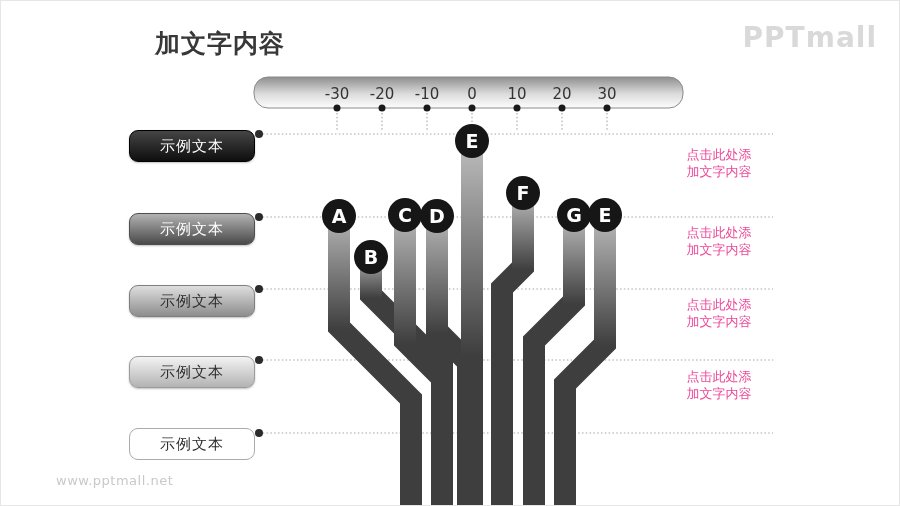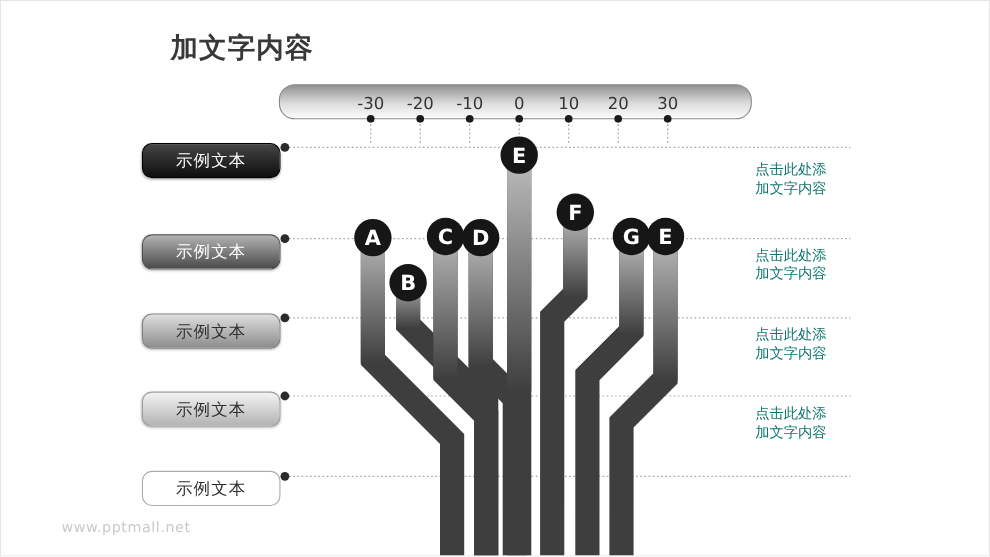--- a/index.html
+++ b/index.html
@@ -28,30 +28,31 @@
     box-shadow:0 1px 2px rgba(0,0,0,0.25);
     margin-top:12px;
   }
   .b1{top:117px;background:linear-gradient(#454545,#0e0e0e);color:#fff;border:1px solid #000;}
   .b2{top:200px;background:linear-gradient(#b2b2b2,#4a4a4a);color:#fff;border:1px solid #4e4e4e;}
   .b3{top:272px;background:linear-gradient(#dedede,#8d8d8d);color:#2e2e2e;border:1px solid #7f7f7f;}
   .b4{top:343px;background:linear-gradient(#f3f3f3,#b3b3b3);color:#2e2e2e;border:1px solid #9c9c9c;}
   .b5{top:415px;background:#ffffff;color:#2e2e2e;border:1px solid #ababab;box-shadow:none;}
   .note{
     position:absolute;left:666px;width:104px;z-index:3;text-align:center;
-    font-size:13px;line-height:17px;color:#0f766e;
+    font-size:13px;line-height:17px;color:#ec4899;
   }
   .n1{top:145px;} .n2{top:223px;} .n3{top:295px;} .n4{top:367px;}
 </style>
 </head>
 <body>
 
 <div id="slide">
 
   <div class="title">加文字内容</div>
+  <div class="logo">PPTmall</div>
   <a class="footer">www.pptmall.net</a>
 
   <svg id="diagram-svg" width="898" height="504" viewBox="0 0 898 504">
     <defs>
       <linearGradient id="gradBar" x1="0" y1="0" x2="0" y2="1">
         <stop offset="0" stop-color="#b8b8b8"></stop>
         <stop offset="1" stop-color="#3e3e3e"></stop>
       </linearGradient>
       <linearGradient id="gradRuler" x1="0" y1="0" x2="0" y2="1">
         <stop offset="0" stop-color="#8f8f8f"></stop>

